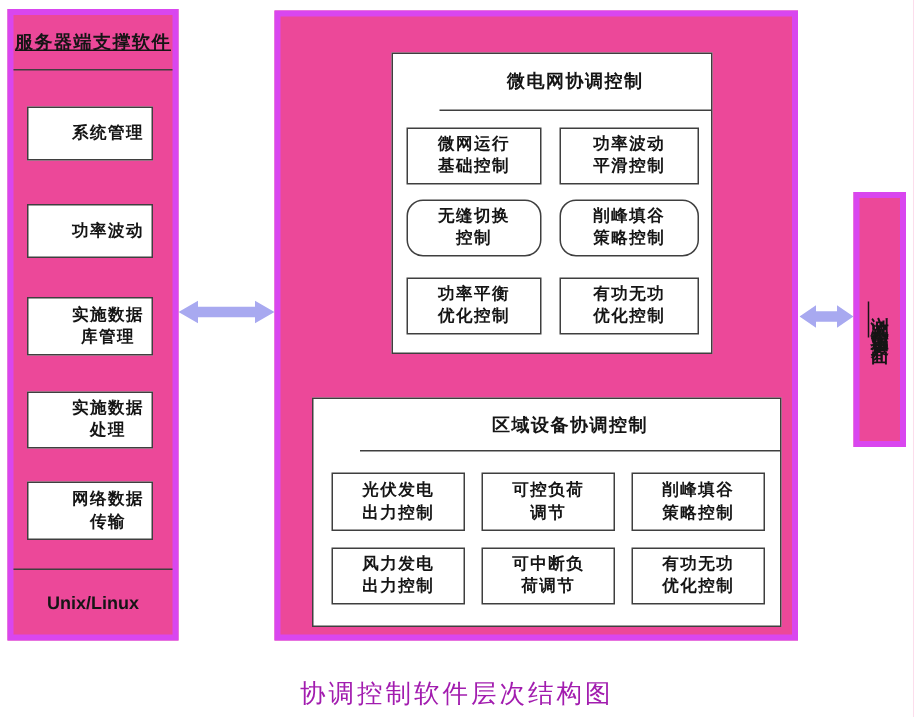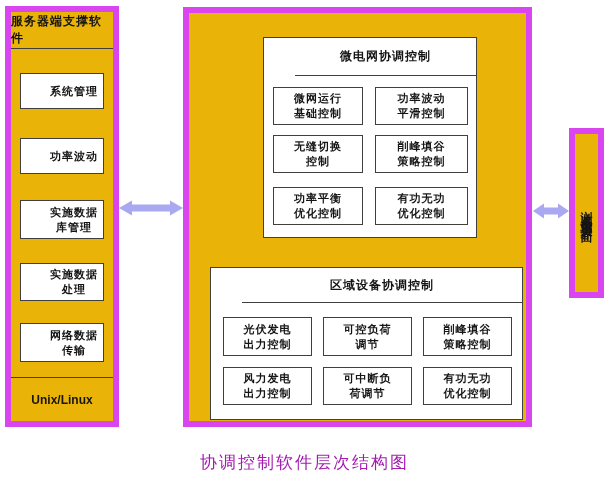--- a/index.html
+++ b/index.html
@@ -1,20 +1,20 @@
 <!DOCTYPE html>
 <html><head>
 <meta charset="utf-8">
 <style>
   * { margin:0; padding:0; box-sizing:border-box; }
   html,body { width:609px; height:478px; background:#ffffff; }
   body { font-family:"Liberation Sans","DejaVu Sans",sans-serif; position:relative; color:#151515; }
   .canvas { position:absolute; left:0; top:0; width:609px; height:478px; background:#ffffff; }
 
-  .panel { position:absolute; border:6px solid #d946ef; background:#eab308; }
+  .panel { position:absolute; border:4px solid #d946ef; background:#ec4899;text-decoration:underline; }
   .left-panel   { left:5px;  top:6px;   width:114px; height:421px; }
   .middle-panel { left:183px; top:7px;  width:349px; height:420px; }
   .right-panel  { left:569px; top:128px; width:35px;  height:170px; display:flex; align-items:center; justify-content:center; }
 
   .panel-header { height:37px; border-bottom:1px solid #3f3f3f; display:flex; align-items:center; justify-content:center;
                   font-size:12px; font-weight:bold; letter-spacing:1px; }
   .mid-title { height:24px; display:flex; align-items:center; justify-content:center;
                font-size:12px; font-weight:bold; letter-spacing:1px; margin-top:3px; }
 
   .box { position:absolute; border:1px solid #3f3f3f; background:#fff; display:flex; align-items:center; justify-content:center;
@@ -35,21 +35,21 @@
   .sub-micro { left:74px; top:24px;  width:214px; height:201px; }
   .sub-region{ left:21px; top:254px; width:313px; height:153px; }
   .sub-header { border-bottom:1px solid #3f3f3f; display:flex; align-items:center; justify-content:center;
                 font-size:12px; font-weight:bold; letter-spacing:1px; }
   .sub-micro .sub-header { height:38px; }
   .sub-region .sub-header{ height:35px; }
 
   .mb-c0 { left:9px;   width:90px; }
   .mb-c1 { left:111px; width:93px; }
   .mb-r0 { top:49px;  height:38px; }
-  .mb-r1 { top:97px;  height:38px; }
+  .mb-r1 { top:97px;  height:38px;border-radius:11px; }
   .mb-r2 { top:149px; height:38px; }
 
   .rb-c0 { left:12px;  width:89px; }
   .rb-c1 { left:112px; width:89px; }
   .rb-c2 { left:212px; width:89px; }
   .rb-r0 { top:49px;  height:39px; }
   .rb-r1 { top:99px;  height:38px; }
 
   .vtext { writing-mode:vertical-rl; text-orientation:upright; font-size:12px; font-weight:bold; letter-spacing:3px; line-height:1; }
 

